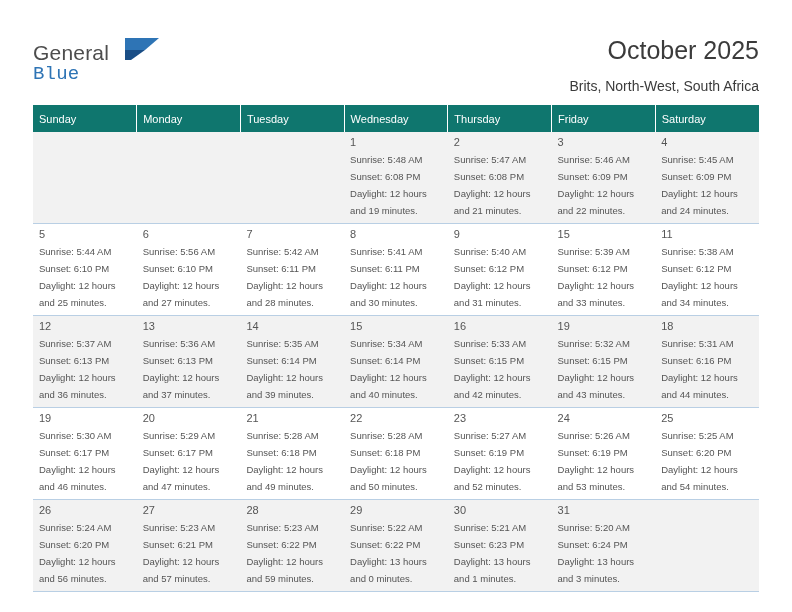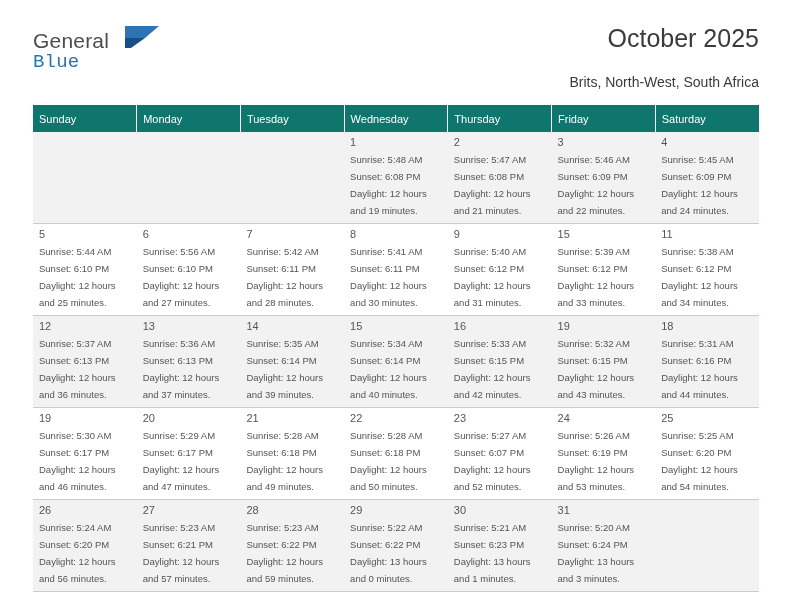--- a/index.html
+++ b/index.html
@@ -12,21 +12,21 @@
     height: 612px;
     font-family: "Liberation Sans", sans-serif;
     color: #333333;
     overflow: hidden;
   }
   .page {
     position: relative;
     width: 792px;
     height: 612px;
     box-sizing: border-box;
-    padding: 0 33px;
+    padding: 12px 33px;
   }
   
   .header {
     position: relative;
     height: 76px;
   }
   .logo {
     position: absolute;
     left: 0;
     top: 30px;
@@ -57,21 +57,21 @@
     right: 0;
     top: 24px;
     font-size: 25px;
     color: #3b3b3b;
     font-weight: normal;
     margin: 0;
   }
   .subtitle {
     position: absolute;
     right: 0;
-    top: 74px;
+    top: 66px;
     font-size: 14px;
     color: #3b3b3b;
   }
   
   .calendar {
     position: absolute;
     left: 33px;
     top: 105px;
     width: 726px;
     border-collapse: collapse;
@@ -367,21 +367,21 @@
               <div class="info">Sunrise: 5:28 AM
 Sunset: 6:18 PM
 Daylight: 12 hours
 and 50 minutes.</div>
             </div>
           </td>
           <td>
             <div class="cell">
               <div class="daynum">23</div>
               <div class="info">Sunrise: 5:27 AM
-Sunset: 6:07 PM
+Sunset: 6:19 PM
 Daylight: 12 hours
 and 52 minutes.</div>
             </div>
           </td>
           <td>
             <div class="cell">
               <div class="daynum">24</div>
               <div class="info">Sunrise: 5:26 AM
 Sunset: 6:19 PM
 Daylight: 12 hours

